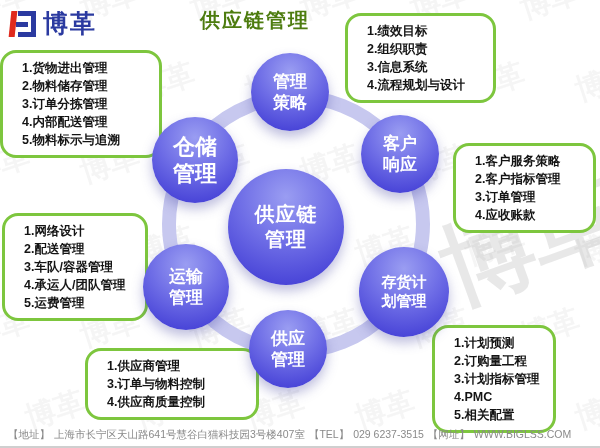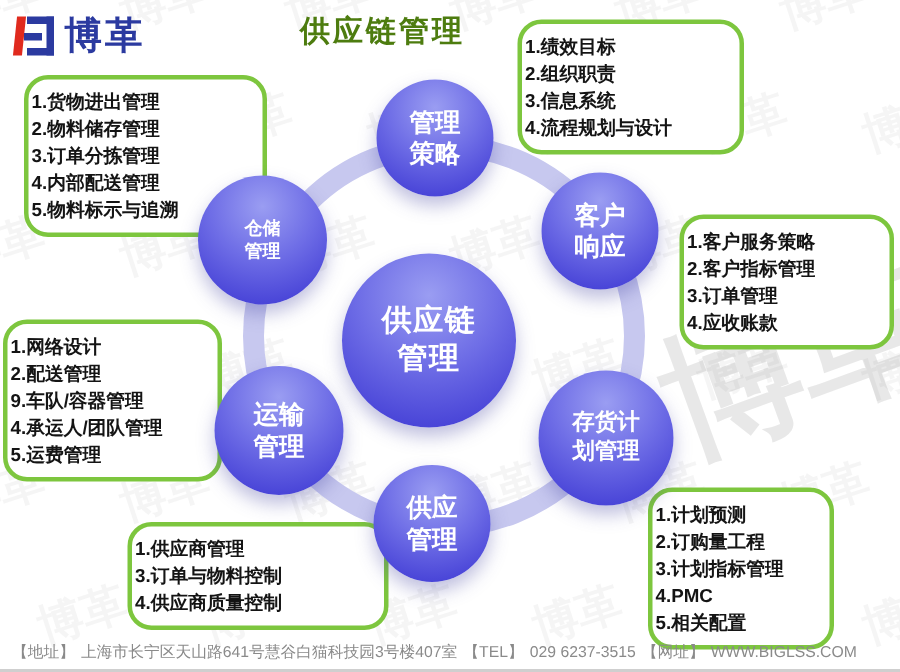--- a/index.html
+++ b/index.html
@@ -23,25 +23,25 @@
 
   
   .ring { position:absolute; left:162px; top:90px; width:268px; height:268px; border:14px solid #c7c8ef; border-radius:50%; z-index:1; }
   .node { position:absolute; border-radius:50%; display:flex; align-items:center; justify-content:center; text-align:center; color:#fff; font-weight:bold; white-space:pre-line; z-index:3; background:radial-gradient(circle at 50% 24%, #9a9df2 0%, #6e6de6 45%, #4a46d8 82%, #403dd0 100%); box-shadow:0 6px 12px rgba(70,70,160,0.35); line-height:1.25; }
   .node-center { left:228px; top:169px; width:116px; height:116px; font-size:20px; letter-spacing:1px; z-index:4; }
   .node-strategy  { left:251px; top:53px;  width:78px; height:78px; font-size:17px; }
   .node-customer  { left:361px; top:115px; width:78px; height:78px; font-size:17px; }
   .node-inventory { left:359px; top:247px; width:90px; height:90px; font-size:15px; }
   .node-supply    { left:249px; top:310px; width:78px; height:78px; font-size:17px;text-align:center; }
   .node-transport { left:143px; top:244px; width:86px; height:86px; font-size:17px; }
-  .node-warehouse { left:132px; top:117px; width:86px; height:86px; font-size:12px; }
+  .node-warehouse { left:152px; top:117px; width:86px; height:86px; font-size:22px; }
 
-  .gbox { position:absolute; background:#fff; border:3px solid #7dc63e; border-radius:16px; padding:6px 2px; z-index:2; }
+  .gbox { position:absolute; background:#fff; border:3px solid #7dc63e; border-radius:16px; padding:6px 19px; z-index:2; }
   .gbox .li { font-size:12.5px; font-weight:bold; color:#141414; line-height:18px; white-space:nowrap; }
-  .box-warehouse { left:16px;   top:50px;  width:162px; }
+  .box-warehouse { left:0;   top:50px;  width:162px; }
   .box-strategy  { left:345px; top:13px;  width:151px; }
   .box-customer  { left:453px; top:143px; width:143px; }
   .box-inventory { left:432px; top:325px; width:124px; }
   .box-supply    { left:85px;  top:348px; width:174px; }
   .box-transport { left:2px;   top:213px; width:146px; }
 
   
   .footer { position:absolute; left:8px; bottom:4px; width:590px; display:flex; gap:4px; align-items:baseline; font-size:10.5px; color:#8a8a8a; z-index:5; white-space:nowrap; }
 </style>
 </head>
@@ -142,21 +142,21 @@
       <div class="li">5.相关配置</div>
     </div>
   <div class="gbox box-supply">
       <div class="li">1.供应商管理</div>
       <div class="li">3.订单与物料控制</div>
       <div class="li">4.供应商质量控制</div>
     </div>
   <div class="gbox box-transport">
       <div class="li">1.网络设计</div>
       <div class="li">2.配送管理</div>
-      <div class="li">9.车队/容器管理</div>
+      <div class="li">3.车队/容器管理</div>
       <div class="li">4.承运人/团队管理</div>
       <div class="li">5.运费管理</div>
     </div>
 
   <div class="footer">
     <span>【地址】</span>
       <span>上海市长宁区天山路641号慧谷白猫科技园3号楼407室</span>
     <span>【TEL】</span>
       <span>029 6237-3515</span>
     <span>【网址】</span>

